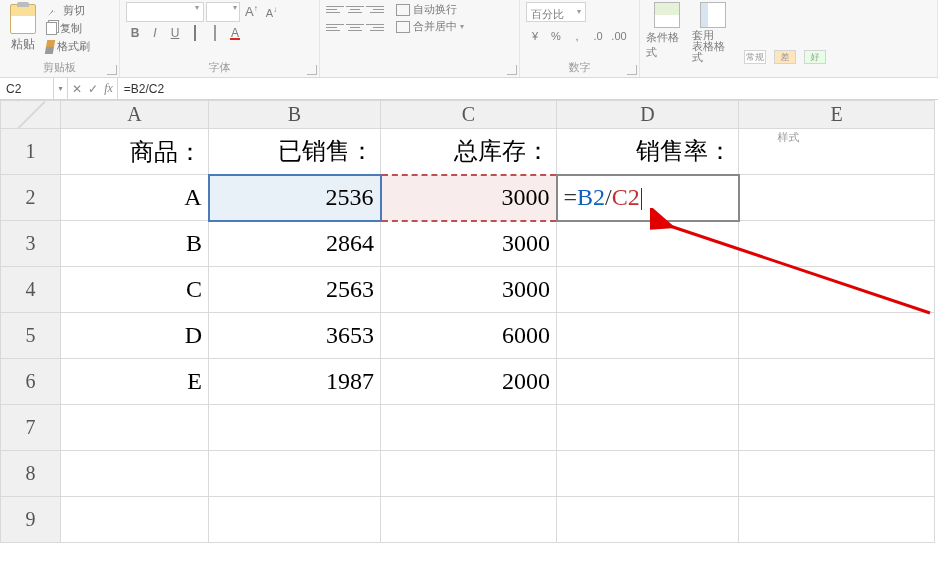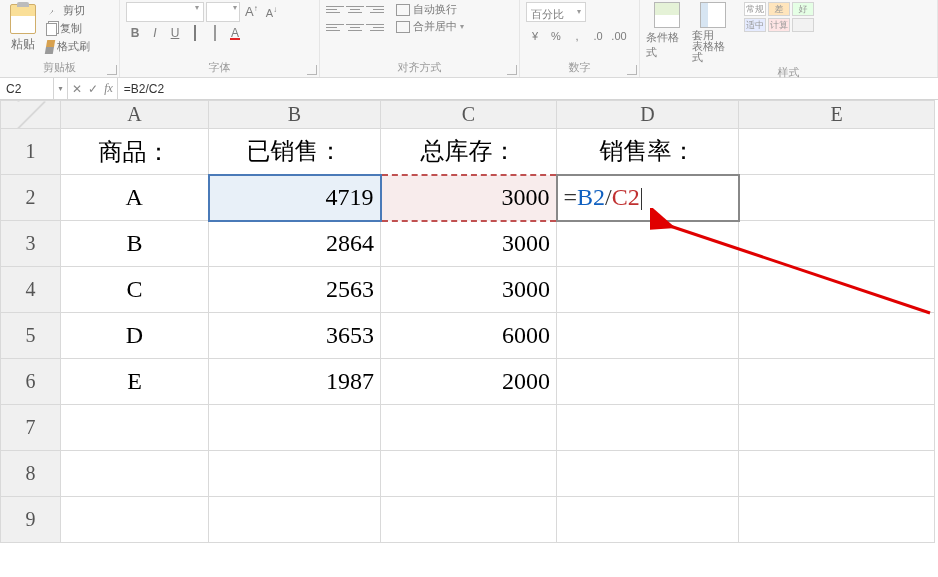--- a/index.html
+++ b/index.html
@@ -10,21 +10,21 @@
 .ribbon-group { display: flex; flex-direction: column; justify-content: space-between; border-right: 1px solid #e0e0e0; padding: 2px 6px 0; }
 .group-body { flex: 1; display: flex; align-items: flex-start; gap: 4px; }
 .group-label { font-size: 11px; color: #888; text-align: center; padding: 2px 0; }
 
 
 .paste-btn { display: flex; flex-direction: column; align-items: center; width: 34px; height: 56px; cursor: pointer; }
 .paste-icon { width: 26px; height: 30px; background: linear-gradient(#f9d986 40%, #fff 40%); border: 1px solid #c8a050; border-radius: 2px; margin-top: 2px; position: relative; }
 .paste-icon::before { content: ""; position: absolute; top: -3px; left: 6px; width: 12px; height: 5px; background: #b0b0b0; border-radius: 2px 2px 0 0; }
 .paste-label { font-size: 12px; color: #555; margin-top: 2px; }
 .clip-side { display: flex; flex-direction: column; gap: 1px; font-size: 11px; color: #555; }
-.clip-btn { display: flex; align-items: flex-end; gap: 3px; cursor: pointer; padding: 1px 2px; }
+.clip-btn { display: flex; align-items: center; gap: 3px; cursor: pointer; padding: 1px 2px; }
 .ico { width: 14px; height: 14px; display: inline-block; }
 .ico-cut { background: conic-gradient(from 45deg, #888 0 25%, transparent 0 50%, #888 0 75%, transparent 0); clip-path: polygon(40% 0, 60% 0, 55% 50%, 90% 100%, 70% 100%, 50% 60%, 30% 100%, 10% 100%, 45% 50%); }
 .ico-copy { border: 1px solid #888; background: #fff; box-shadow: 2px -2px 0 -1px #fff, 2px -2px 0 0 #888; width: 11px; height: 13px; }
 .ico-brush { background: linear-gradient(#d09030 50%, #888 50%); width: 8px; height: 14px; transform: skewX(-10deg); }
 
 
 .font-combo { width: 78px; height: 20px; border: 1px solid #ccc; background: #fff; font-size: 11px; padding: 0 4px; color: #666; }
 .size-combo { width: 34px; height: 20px; border: 1px solid #ccc; background: #fff; font-size: 11px; padding: 0 2px; color: #666; }
 .aa-btn { font-size: 11px; color: #666; padding: 0 3px; cursor: pointer; }
 .font-row { display: flex; align-items: center; gap: 2px; margin-bottom: 4px; }
@@ -51,21 +51,21 @@
 .num-combo { width: 60px; height: 20px; border: 1px solid #ccc; background: #fff; font-size: 11px; padding: 4px 4px; color: #666; }
 .num-row { display:flex; gap:3px; margin-top:4px; }
 .num-btn { font-size: 11px; color: #666; width: 18px; text-align: center; cursor: pointer; }
 
 
 .style-btn { display:flex; flex-direction:column; align-items:center; width:42px; font-size:11px; color:#666; cursor:pointer; }
 .style-ico { width:26px; height:26px; border:1px solid #aaa; margin-bottom:2px; }
 .style-ico.a { background: linear-gradient(#e0f0d0 50%, #fff 50%); }
 .style-ico.b { background: linear-gradient(90deg, #d0e0f0 30%, #fff 30%); }
 .swatches { display:flex; flex-direction:column; gap:2px; }
-.sw-row { display:flex; gap:2px; }
+.sw-row { display:flex; gap:8px;margin-top:48px; }
 .sw { width:22px; height:14px; border:1px solid #ccc; font-size:9px; color:#888; text-align:center; line-height:12px; cursor:pointer; }
 .sw1{background:#fff}.sw2{background:#ffe0b0}.sw3{background:#e0ffe0}.sw4{background:#e0e8ff}.sw5{background:#ffe0e0}.sw6{background:#f0f0f0}
 
 .dialog-launcher { position: absolute; bottom: 2px; right: 2px; width: 10px; height: 10px; border: 1px solid #aaa; border-top: none; border-left: none; font-size: 7px; color: #888; cursor: pointer; }
 
 
 .formula-bar { height: 22px; border-bottom: 1px solid #d4d4d4; display: flex; align-items: stretch; font-size: 12px; }
 .name-box { width: 54px; border-right: 1px solid #d4d4d4; display: flex; align-items: center; padding: 0 6px; color: #333; }
 .name-dd { width: 14px; border-right: 1px solid #d4d4d4; display: flex; align-items: center; justify-content: center; cursor: pointer; color: #888; }
 .fx-btns { display: flex; align-items: center; border-right: 1px solid #d4d4d4; padding: 0 4px; gap: 6px; }
@@ -75,21 +75,21 @@
 
 
 .grid-wrap { position: relative; }
 .grid { border-collapse: collapse; table-layout: fixed; }
 .grid th, .grid td { border: 1px solid #d9d9d9; }
 .corner { width: 60px; height: 28px; background: linear-gradient(135deg, #f0f0f0 50%, #d0d0d0 50% 52%, #f0f0f0 52%); border: 1px solid #ccc; }
 .colh { height: 28px; background: #f0f0f0; font-size: 20px; font-family: "Times New Roman", serif; color: #555; text-align: center; font-weight: normal; }
 .rowh { width: 60px; background: #f0f0f0; font-size: 20px; font-family: "Times New Roman", serif; color: #555; text-align: center; font-weight: normal; }
 .grid td { height: 46px; font-size: 24px; font-family: "SimSun", "Times New Roman", serif; padding: 0 6px; vertical-align: middle; }
 .col-A { width: 148px; } .col-B { width: 172px; } .col-C { width: 176px; } .col-D { width: 182px; } .col-E { width: 196px; }
-.txt { text-align: center; } .num { text-align: right; }
+.txt { text-align: right; } .num { text-align: right; }
 
 
 .sel-b2 { background: #e8f0f8; border: 2px solid #4a7ab8 !important; }
 .sel-c2 { background: #f8ecec; border: 2px dashed #c05050 !important; }
 .sel-d2 { border: 2px solid #888 !important; background: #fff; }
 .formula-cell { font-size: 22px; font-family: "Consolas", "SimSun", monospace; text-align: left; }
 .formula-cell .eq { color: #333; }
 .formula-cell .ref-b { color: #1060c0; text-align: center; }
 .formula-cell .slash { color: #333; }
 .formula-cell .ref-c { color: #c03030; }
@@ -195,21 +195,20 @@
             <span class="wrap-ico"></span>
             <span>自动换行</span>
           </div>
         <div class="wrap-btn">
             <span class="wrap-ico"></span>
             <span>合并居中</span>
             <span class="chev">▾</span>
           </div>
       </div>
     </div>
-    <div class="group-label">对齐方式</div>
     <div class="dialog-launcher"></div>
   </div>
 
   <div class="ribbon-group" style="position:relative;width:120px">
     <div class="group-body" style="flex-direction:column">
       <div class="num-combo"><span>百分比</span><span class="chev" style="float:right">▾</span></div>
       <div class="num-row">
         <div class="num-btn">¥</div>
         <div class="num-btn">%</div>
         <div class="num-btn">,</div>
@@ -285,21 +284,21 @@
     <th class="rowh">1</th>
     <td class="txt">商品：</td>
     <td class="txt">已销售：</td>
     <td class="txt">总库存：</td>
     <td class="txt">销售率：</td>
     <td></td>
   </tr>
   <tr>
     <th class="rowh">2</th>
     <td class="txt">A</td>
-    <td class="num sel-b2">4719</td>
+    <td class="num sel-b2">2536</td>
     <td class="num sel-c2">3000</td>
     <td class="formula-cell sel-d2"><span class="eq">=</span><span class="ref-b">B2</span><span class="slash">/</span><span class="ref-c">C2</span><span class="cursor-bar"></span></td>
     <td></td>
   </tr>
   <tr>
     <th class="rowh">3</th>
     <td class="txt">B</td>
     <td class="num">2864</td>
     <td class="num">3000</td>
     <td></td>

